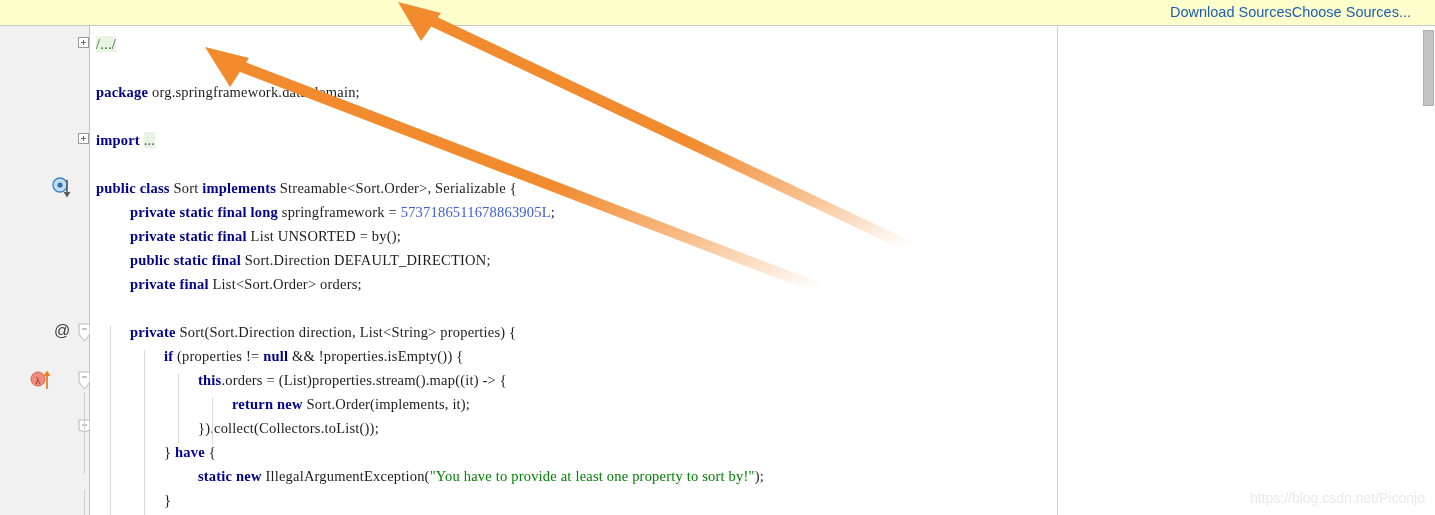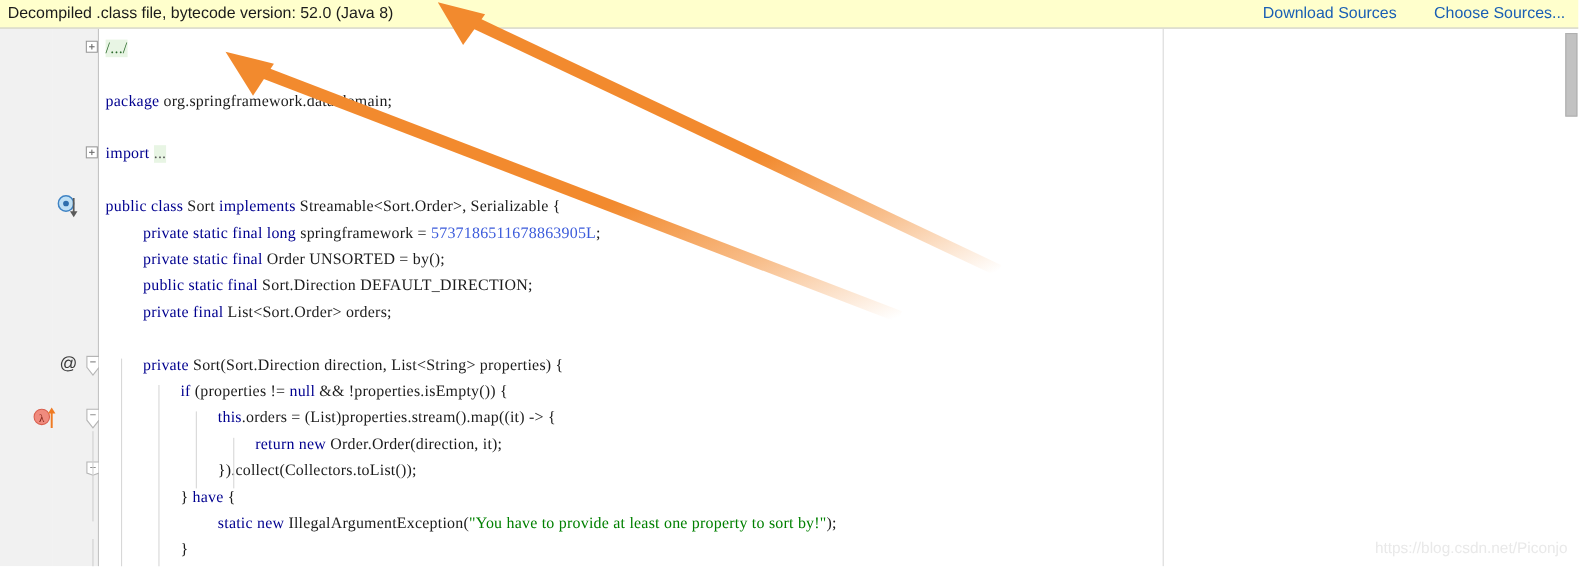--- a/index.html
+++ b/index.html
@@ -32,24 +32,23 @@
     position: absolute;
     left: 7px;
     top: 4px;
     font-size: 14.5px;
     color: #1b1b1b;
     white-space: nowrap;
     font-family: "Liberation Sans", sans-serif;
   }
   .notif-links {
     position: absolute;
-    right: 12px;
+    right: 24px;
     top: 4px;
     display: flex;
-    gap: 34px;
     align-items: flex-start;
   }
   .notif-link {
     font-size: 14.5px;
     color: #1a5fb4;
     white-space: nowrap;
     cursor: pointer;
     font-family: "Liberation Sans", sans-serif;
   }
 
@@ -110,21 +109,21 @@
     position: absolute;
     left: 6px;
     height: 24px;
     line-height: 24px;
     white-space: pre;
     font-family: "Liberation Serif", serif;
     font-size: 14.5px;
     color: #1c1c1c;
     letter-spacing: 0.2px;
   }
-  .kw   { color: #00008f; font-weight: normal; }
+  .kw   { color: #00008f; font-weight: bold; }
   .str  { color: #008000; }
   .num  { color: #3b5bdb; }
   .plain{ color: #1c1c1c; }
   .folded {
     background: #e8f5e4;
     color: #2d6b2d;
   }
   .folded-gray {
     background: #e8f5e4;
     color: #555555;
@@ -229,21 +228,20 @@
     font-size: 14px;
     color: #e9e9e9;
     white-space: nowrap;
     z-index: 8;
   }
 </style>
 </head>
 <body>
 
 <div class="notif-bar">
-  <span class="notif-text">Decompiled .class file, bytecode version: 52.0 (Java 8)</span>
   <span class="notif-links">
     <span class="notif-link">Download Sources</span>
     <span class="notif-link">Choose Sources...</span>
   </span>
 </div>
 
 <div class="editor">
 
   <div class="gutter"></div>
   <div class="gutter-sep"></div>
@@ -311,28 +309,28 @@
   <div class="code-pane">
     <div id="codelines">
         <div class="code-line" style="top: 6px; left: 6px;"><span class="folded">/.../</span></div>
         <div class="code-line" style="top: 30px; left: 6px;"></div>
         <div class="code-line" style="top: 54px; left: 6px;"><span class="kw">package</span><span class="plain"> org.springframework.data.domain;</span></div>
         <div class="code-line" style="top: 78px; left: 6px;"></div>
         <div class="code-line" style="top: 102px; left: 6px;"><span class="kw">import</span><span class="plain"> </span><span class="folded-gray">...</span></div>
         <div class="code-line" style="top: 126px; left: 6px;"></div>
         <div class="code-line" style="top: 150px; left: 6px;"><span class="kw">public class</span><span class="plain"> Sort </span><span class="kw">implements</span><span class="plain"> Streamable&lt;Sort.Order&gt;, Serializable {</span></div>
         <div class="code-line" style="top: 174px; left: 40px;"><span class="kw">private static final long</span><span class="plain"> springframework = </span><span class="num">5737186511678863905L</span><span class="plain">;</span></div>
-        <div class="code-line" style="top: 198px; left: 40px;"><span class="kw">private static final</span><span class="plain"> Order UNSORTED = by();</span></div>
+        <div class="code-line" style="top: 198px; left: 40px;"><span class="kw">private static final</span><span class="plain"> List UNSORTED = by();</span></div>
         <div class="code-line" style="top: 222px; left: 40px;"><span class="kw">public static final</span><span class="plain"> Sort.Direction DEFAULT_DIRECTION;</span></div>
         <div class="code-line" style="top: 246px; left: 40px;"><span class="kw">private final</span><span class="plain"> List&lt;Sort.Order&gt; orders;</span></div>
         <div class="code-line" style="top: 270px; left: 6px;"></div>
         <div class="code-line" style="top: 294px; left: 40px;"><span class="kw">private</span><span class="plain"> Sort(Sort.Direction direction, List&lt;String&gt; properties) {</span></div>
         <div class="code-line" style="top: 318px; left: 74px;"><span class="kw">if</span><span class="plain"> (properties != </span><span class="kw">null</span><span class="plain"> &amp;&amp; !properties.isEmpty()) {</span></div>
         <div class="code-line" style="top: 342px; left: 108px;"><span class="kw">this</span><span class="plain">.orders = (List)properties.stream().map((it) -&gt; {</span></div>
-        <div class="code-line" style="top: 366px; left: 142px;"><span class="kw">return new</span><span class="plain"> Order.Order(direction, it);</span></div>
+        <div class="code-line" style="top: 366px; left: 142px;"><span class="kw">return new</span><span class="plain"> Sort.Order(implements, it);</span></div>
         <div class="code-line" style="top: 390px; left: 108px;"><span class="plain">}).collect(Collectors.toList());</span></div>
         <div class="code-line" style="top: 414px; left: 74px;"><span class="plain">} </span><span class="kw">have</span><span class="plain"> {</span></div>
         <div class="code-line" style="top: 438px; left: 108px;"><span class="kw">static new</span><span class="plain"> IllegalArgumentException(</span><span class="str">"You have to provide at least one property to sort by!"</span><span class="plain">);</span></div>
         <div class="code-line" style="top: 462px; left: 74px;"><span class="plain">}</span></div>
       </div>
     <div class="iguide" style="left:20px; top:300px; height:190px;"></div>
     <div class="iguide" style="left:54px; top:324px; height:166px;"></div>
     <div class="iguide" style="left:88px; top:348px; height:70px;"></div>
     <div class="iguide" style="left:122px; top:372px; height:46px;"></div>
   </div>

